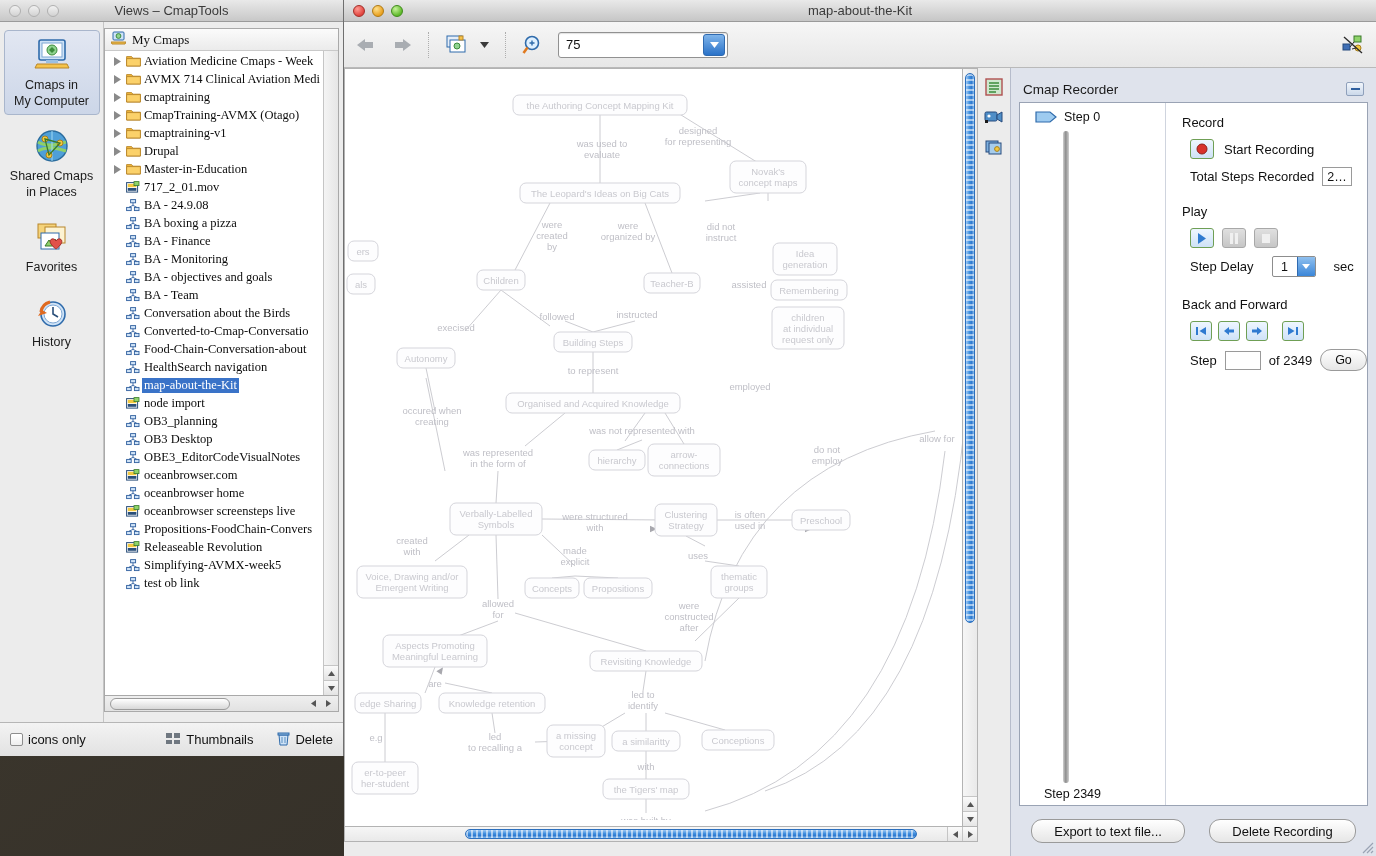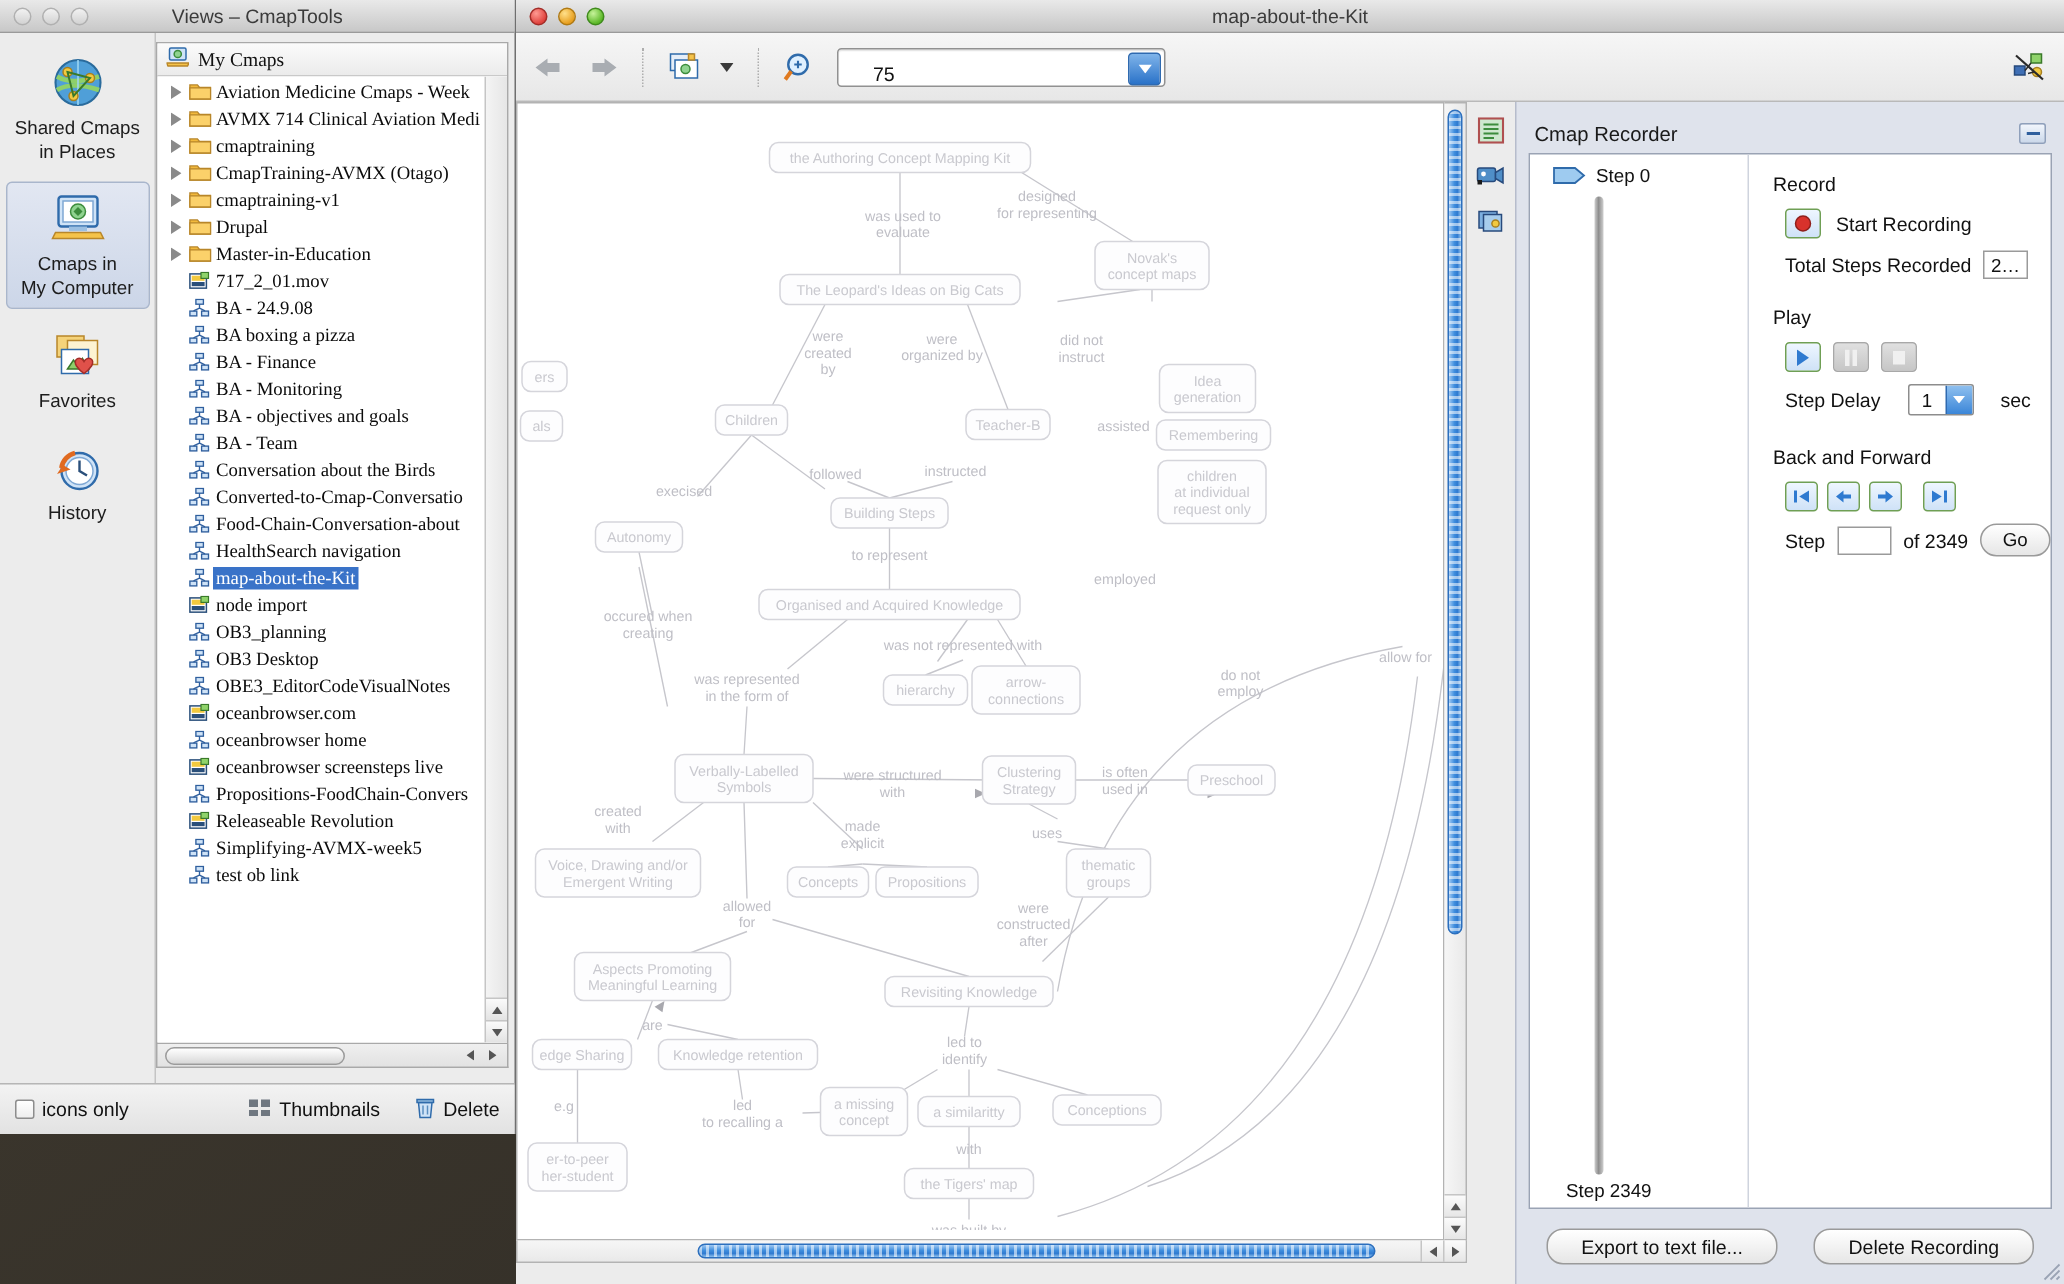--- a/index.html
+++ b/index.html
@@ -140,23 +140,23 @@
   }
 
   .toolbar {
     height: 46px; background: linear-gradient(#f6f6f6,#e7e7e7);
     border-bottom: 1px solid #b9b9b9;
     display: flex; align-items: center; padding: 0 10px; gap: 8px;
   }
   .tb-sep { width: 0; border-left: 1px dotted #aeaeae; height: 26px; margin: 0 6px; }
   .tb-btn { width: 26px; height: 26px; display:flex; align-items:center; justify-content:center; }
   .zoom-field {
-    margin-left: 4px; width: 219px; height: 26px;
+    margin-left: 4px; width: 170px; height: 26px;
     border: 1px solid #919191; background: #fff; border-radius: 3px;
-    display: flex; align-items: flex-end; box-shadow: inset 0 1px 1px rgba(0,0,0,.12); padding-left: 16px;
+    display: flex; align-items: center; box-shadow: inset 0 1px 1px rgba(0,0,0,.12);
   }
   .zoom-input { flex:1; font-size: 13px; color:#111; padding-left: 7px; }
   .zoom-arrow {
     width: 22px; height: 22px; margin-right: 2px; border-radius: 3px;
     background: linear-gradient(#7fb4ea,#2a72c8); border:1px solid #2f6ab0;
     display:flex; align-items:center; justify-content:center;
   }
   .tb-right { margin-left: auto; display:flex; align-items:center; }
 
   .main-body { flex: 1; display: flex; min-height: 0; }
@@ -293,50 +293,50 @@
         <div class="tl inactive"></div>
         <div class="tl inactive"></div>
         <div class="tl inactive"></div>
       </div>
       <div class="views-title">Views – CmapTools</div>
     </div>
 
     <div class="views-body">
 
       <div class="rail">
+
+        <div class="rail-item selected">
+          <div class="rail-ico">
+            <svg width="40" height="38" viewBox="0 0 40 38">
+              <rect x="7" y="3" width="26" height="20" rx="2" fill="#cfe3f7" stroke="#2f6bab" stroke-width="1.6"></rect>
+              <rect x="10" y="6" width="20" height="14" fill="#ffffff" stroke="#7fa8d4"></rect>
+              <circle cx="20" cy="13" r="5" fill="#8fd38f" stroke="#3c8c3c"></circle>
+              <path d="M17 13l3-3 3 3-3 3z" fill="#3c8c3c"></path>
+              <rect x="14" y="23" width="12" height="3" fill="#9bbfe2"></rect>
+              <path d="M5 27h30l2 4H3z" fill="#f5c34a" stroke="#b8862a"></path>
+            </svg>
+          </div>
+          <div class="rail-label">Cmaps in</div>
+          <div class="rail-label">My Computer</div>
+        </div>
 
         <div class="rail-item">
           <div class="rail-ico">
             <svg width="40" height="38" viewBox="0 0 40 38">
               <circle cx="20" cy="18" r="15" fill="#4f9fd8" stroke="#2a6b9c" stroke-width="1.4"></circle>
               <path d="M6 14q10 6 28 0M6 23q10-6 28 0" stroke="#8ed06a" fill="none" stroke-width="3"></path>
               <path d="M20 3v30" stroke="#9fd9f5" fill="none" stroke-width="1"></path>
               <circle cx="13" cy="11" r="3" fill="#f2c93f" stroke="#a8801f"></circle>
               <circle cx="28" cy="15" r="3" fill="#f2c93f" stroke="#a8801f"></circle>
               <circle cx="17" cy="27" r="3" fill="#f2c93f" stroke="#a8801f"></circle>
               <path d="M13 11l15 4-11 12z" fill="none" stroke="#3a7a2a" stroke-width="1.3"></path>
             </svg>
           </div>
           <div class="rail-label">Shared Cmaps</div>
           <div class="rail-label">in Places</div>
-        </div>
-
-        <div class="rail-item selected">
-          <div class="rail-ico">
-            <svg width="40" height="38" viewBox="0 0 40 38">
-              <rect x="7" y="3" width="26" height="20" rx="2" fill="#cfe3f7" stroke="#2f6bab" stroke-width="1.6"></rect>
-              <rect x="10" y="6" width="20" height="14" fill="#ffffff" stroke="#7fa8d4"></rect>
-              <circle cx="20" cy="13" r="5" fill="#8fd38f" stroke="#3c8c3c"></circle>
-              <path d="M17 13l3-3 3 3-3 3z" fill="#3c8c3c"></path>
-              <rect x="14" y="23" width="12" height="3" fill="#9bbfe2"></rect>
-              <path d="M5 27h30l2 4H3z" fill="#f5c34a" stroke="#b8862a"></path>
-            </svg>
-          </div>
-          <div class="rail-label">Cmaps in</div>
-          <div class="rail-label">My Computer</div>
         </div>
 
         <div class="rail-item">
           <div class="rail-ico">
             <svg width="40" height="38" viewBox="0 0 40 38">
               <rect x="6" y="5" width="18" height="14" fill="#f5d37a" stroke="#b8862a"></rect>
               <rect x="13" y="8" width="20" height="16" fill="#fdf3d2" stroke="#b8862a"></rect>
               <rect x="9" y="14" width="18" height="16" fill="#ffffff" stroke="#2f6bab"></rect>
               <path d="M13 27l4-6 3 4 3-5 4 7z" fill="#8ed06a" stroke="#3a7a2a"></path>
               <path d="M24 22c2-4 8-2 5 3-2 3-5 5-5 5s-3-2-5-5c-3-5 3-7 5-3z" fill="#e0514a" stroke="#a32d28"></path>

